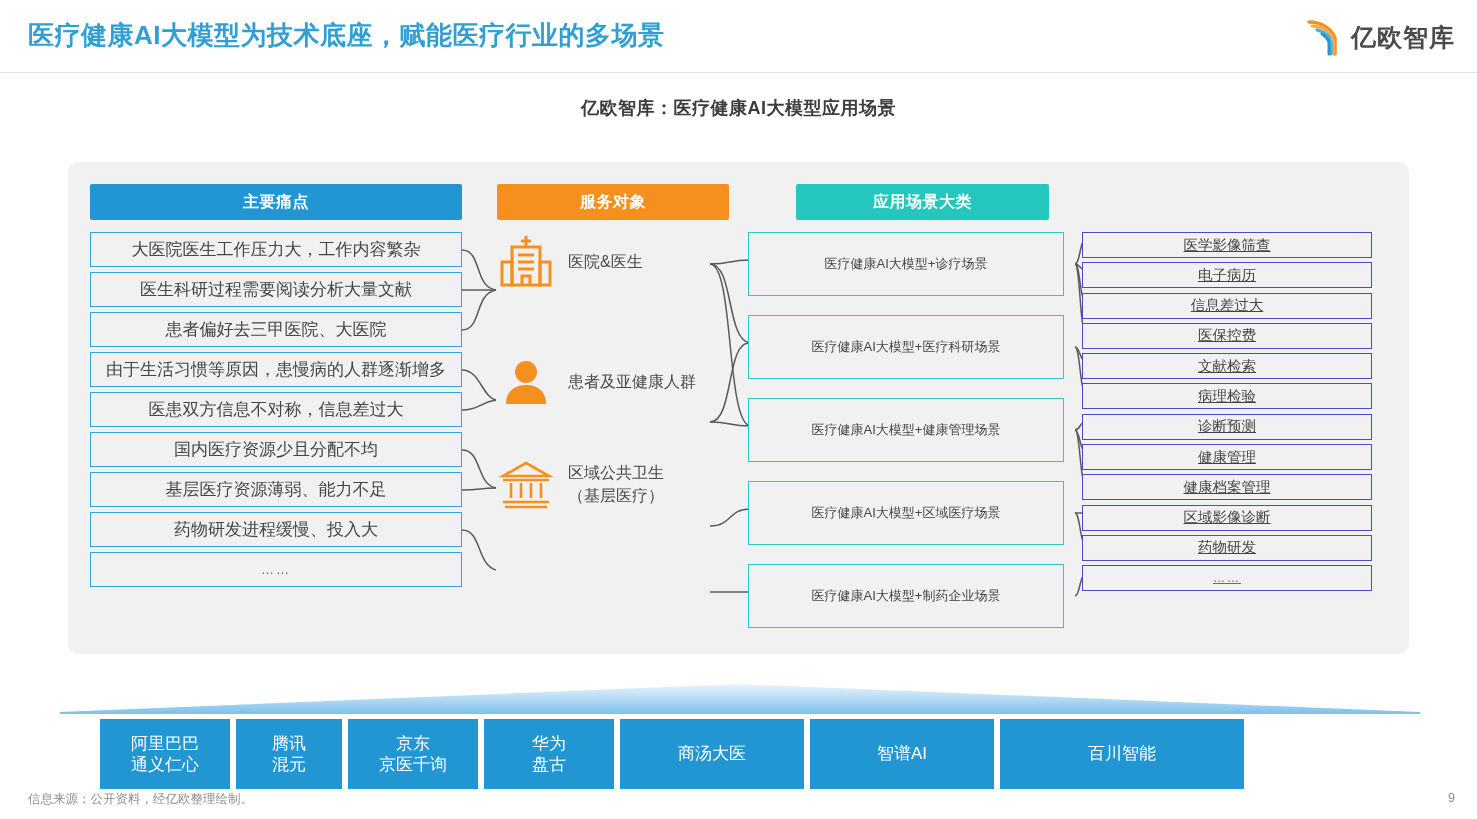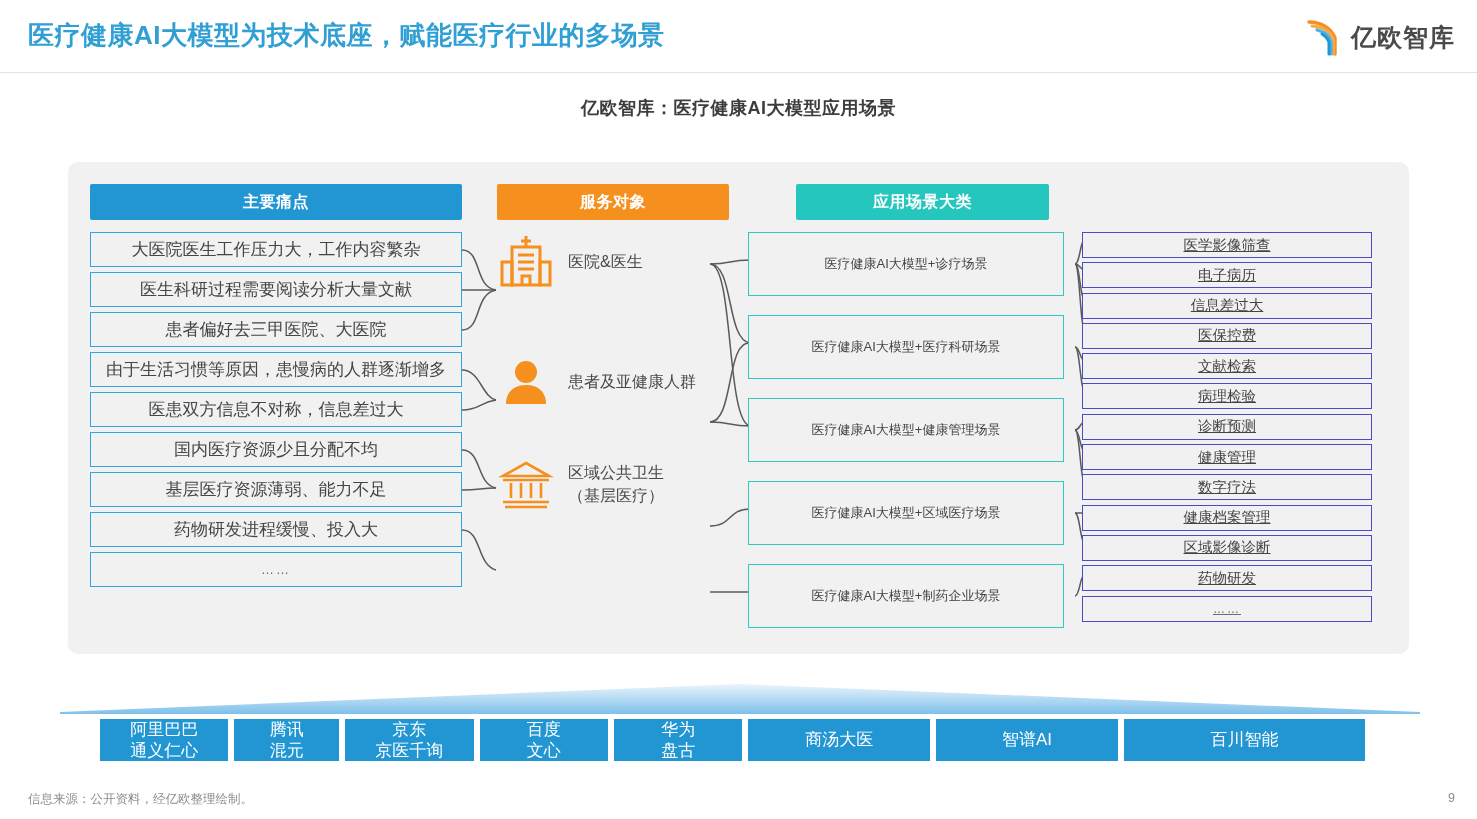--- a/index.html
+++ b/index.html
@@ -109,21 +109,21 @@
   
   .conn { position: absolute; pointer-events: none; }
   .conn path { fill: none; stroke: #5a5a5a; stroke-width: 1.5; }
 
   
   .funnel { position: absolute; left: 60px; top: 668px; width: 1360px; height: 46px; }
 
   
   .companies {
     position: absolute; left: 100px; top: 719px;
-    width: 1265px; height: 42px;
+    width: 1265px; height: 70px;
     display: flex; gap: 6px;
   }
   .company {
     background: #2196d3; color: #fff;
     display: flex; flex-direction: column; align-items: center; justify-content: center;
     font-size: 17px; line-height: 1.25; white-space: nowrap;
   }
 
   
   .footer-note {
@@ -262,21 +262,20 @@
 
     <div class="scn-col">
       <div class="scn-item">医学影像筛查</div>
       <div class="scn-item">电子病历</div>
       <div class="scn-item">信息差过大</div>
       <div class="scn-item">医保控费</div>
       <div class="scn-item">文献检索</div>
       <div class="scn-item">病理检验</div>
       <div class="scn-item">诊断预测</div>
       <div class="scn-item">健康管理</div>
-      <div class="scn-item">数字疗法</div>
       <div class="scn-item">健康档案管理</div>
       <div class="scn-item">区域影像诊断</div>
       <div class="scn-item">药物研发</div>
       <div class="scn-item dots">……</div>
     </div>
 
   </div>
 
   <svg class="funnel" viewBox="0 0 1360 46" preserveAspectRatio="none">
     <defs>
@@ -295,24 +294,20 @@
     </div>
     <div class="company" style="width:106px">
       <span>腾讯</span>
       <span>混元</span>
     </div>
     <div class="company" style="width:130px">
       <span>京东</span>
       <span>京医千询</span>
     </div>
     <div class="company" style="width:130px">
-      <span>百度</span>
-      <span>文心</span>
-    </div>
-    <div class="company" style="width:130px">
       <span>华为</span>
       <span>盘古</span>
     </div>
     <div class="company" style="width:184px">
       <span>商汤大医</span>
     </div>
     <div class="company" style="width:184px">
       <span>智谱AI</span>
     </div>
     <div class="company" style="width:244px">

